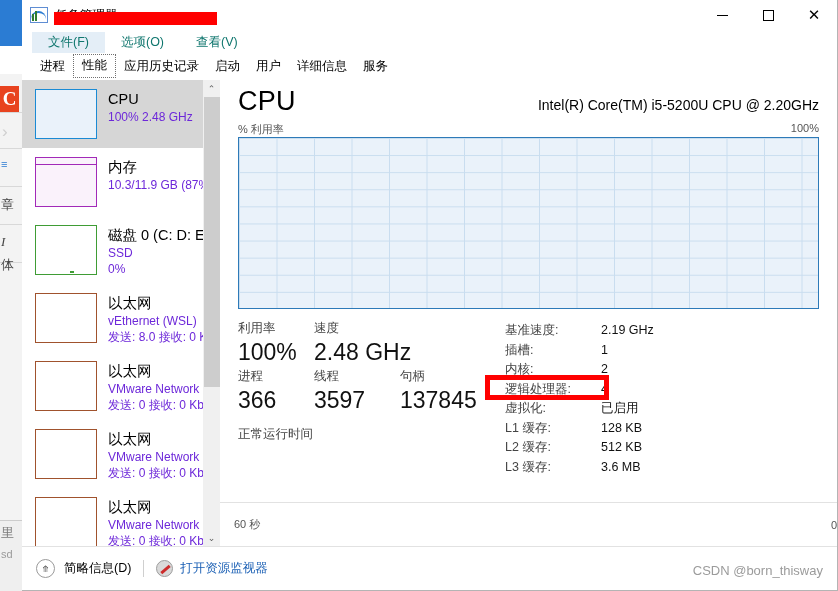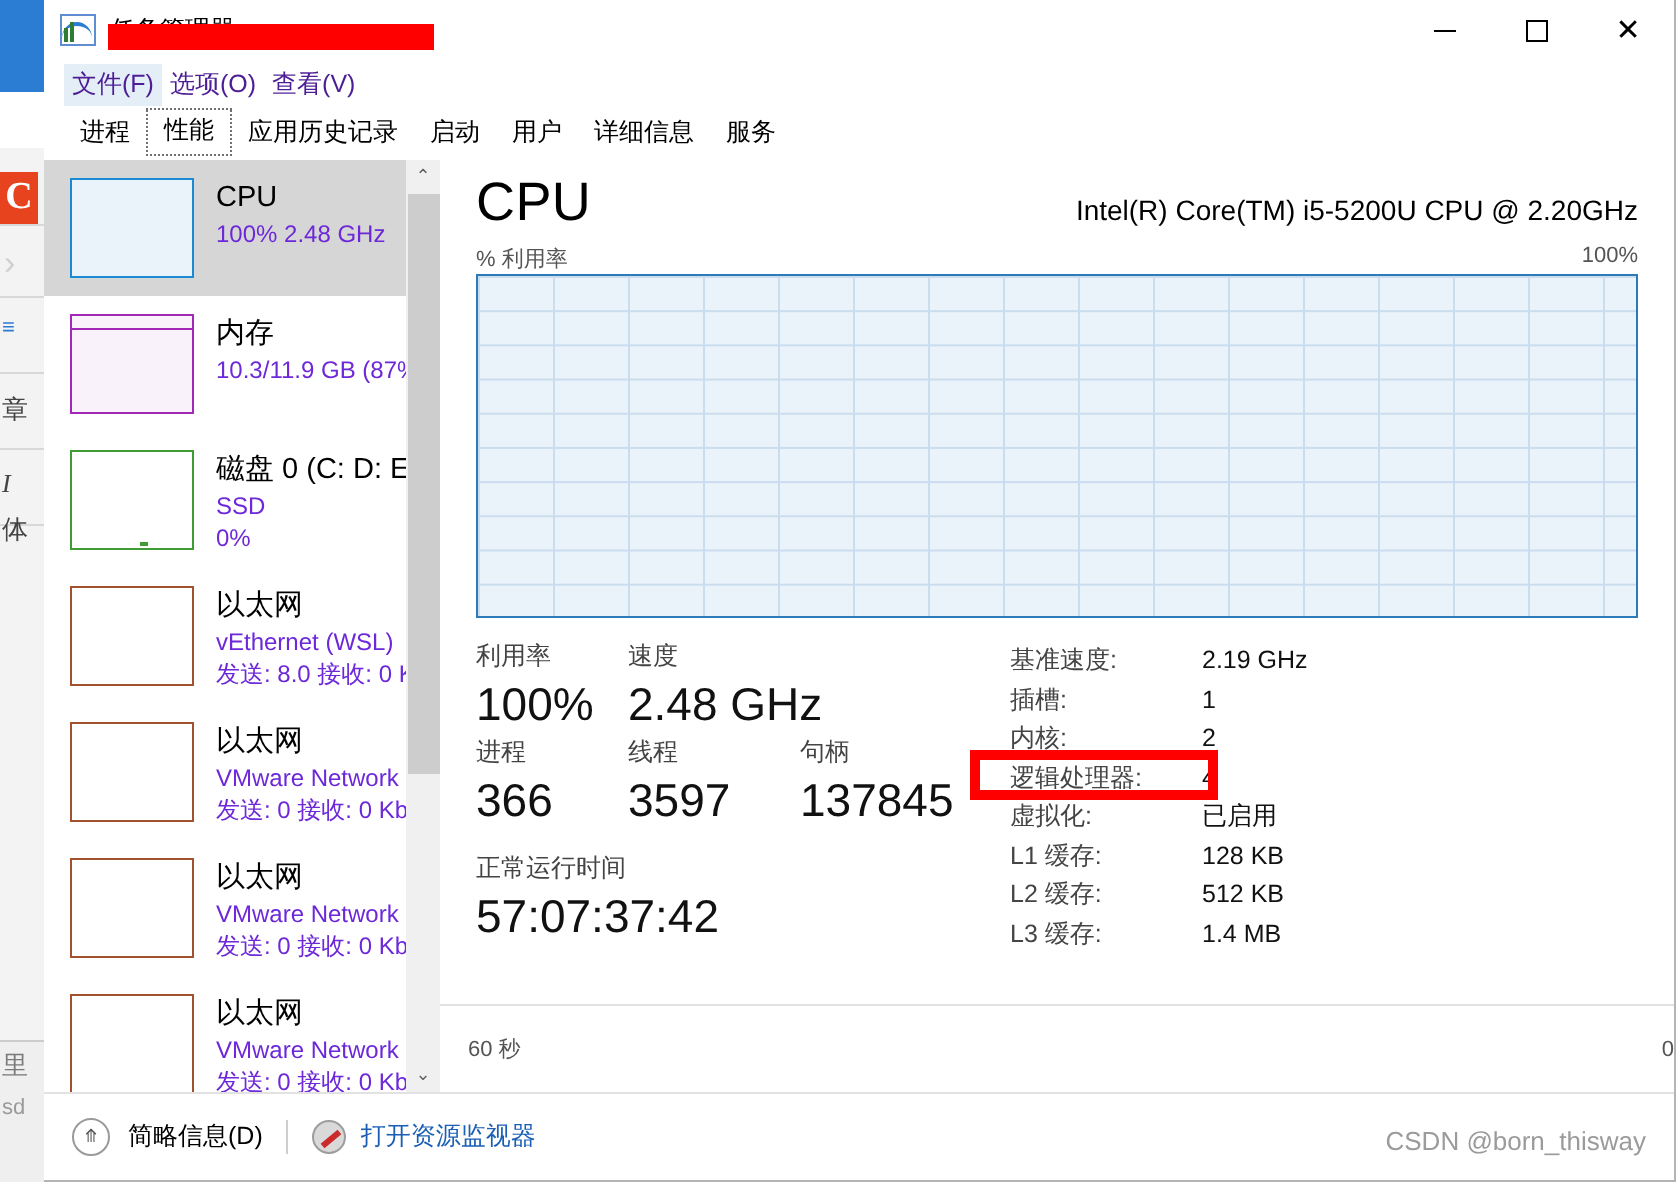--- a/index.html
+++ b/index.html
@@ -44,21 +44,21 @@
   .wbtn { width: 46px; height: 30px; display:flex; align-items:center; justify-content:center;
           font-size: 13px; color:#000; }
   .glyph-min { display:block; width:11px; height:1px; background:#000; }
   .glyph-max { display:block; width:11px; height:11px; border:1px solid #000; }
   .glyph-close { font-size:15px; line-height:1; font-family:"DejaVu Sans", sans-serif; }
 
   .red-underline { position:absolute; left:54px; top:12px; width:163px; height:13px; background:#ff0000; }
 
   
   .menubar { height: 24px; display:flex; align-items:center; padding-left: 10px; background:#fff; }
-  .menu-item { font-size: 12.5px; color:#4c1d95; padding: 2px 4px; }
+  .menu-item { font-size: 12.5px; color:#0f766e; padding: 2px 16px; }
   .menu-item.active { background:#e4eef7; }
 
   
   .tabstrip { height: 25px; display:flex; align-items:flex-end; padding-left: 10px;
               border-bottom: 1px solid #ffffff; background:#fff; }
   .tab { font-size: 12.5px; color:#000; padding: 2px 8px 3px 8px; }
   .tab.selected { border: 1px dotted #707070; }
 
   .content { position:absolute; left:0; top:79px; right:0; bottom:44px; display:flex; background:#fff;
              border-top:1px solid #ffffff; }
@@ -316,21 +316,20 @@
                 <div class="slabel">线程</div>
                 <div class="svalue">3597</div>
               </div>
               <div class="sblk">
                 <div class="slabel">句柄</div>
                 <div class="svalue">137845</div>
               </div>
             </div>
             <div class="uptime">
               <div class="slabel">正常运行时间</div>
-              <div class="svalue">57:07:37:42</div>
             </div>
           </div>
 
           <div class="stats-right">
             <div class="spec">
               <span class="spec-k">基准速度:</span>
               <span class="spec-v">2.19 GHz</span>
             </div>
             <div class="spec">
               <span class="spec-k">插槽:</span>
@@ -351,21 +350,21 @@
             <div class="spec">
               <span class="spec-k">L1 缓存:</span>
               <span class="spec-v">128 KB</span>
             </div>
             <div class="spec">
               <span class="spec-k">L2 缓存:</span>
               <span class="spec-v">512 KB</span>
             </div>
             <div class="spec">
               <span class="spec-k">L3 缓存:</span>
-              <span class="spec-v">1.4 MB</span>
+              <span class="spec-v">3.6 MB</span>
             </div>
             <div class="redbox"></div>
           </div>
         </div>
       </div>
     </div>
 
     <div class="bottom">
       <div class="circ">⤊</div>
       <div class="bottom-label">简略信息(D)</div>

